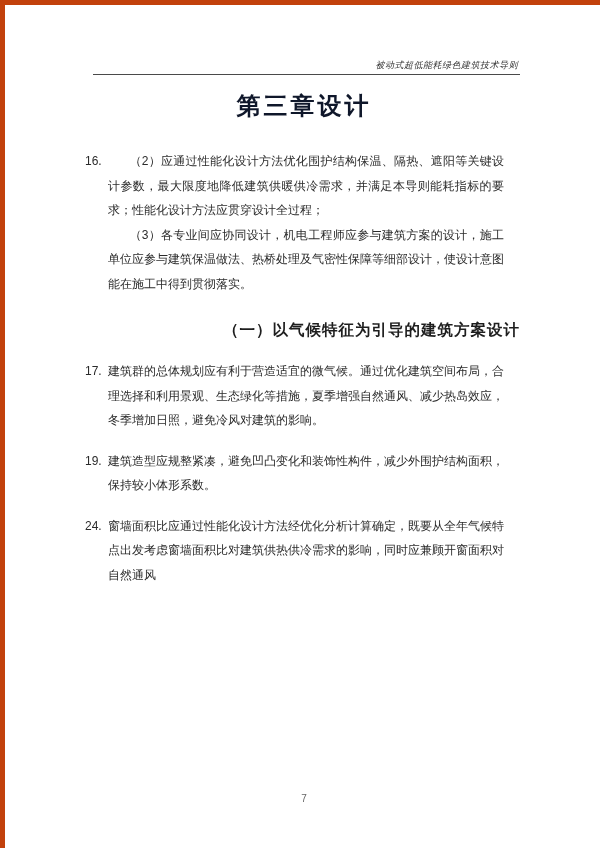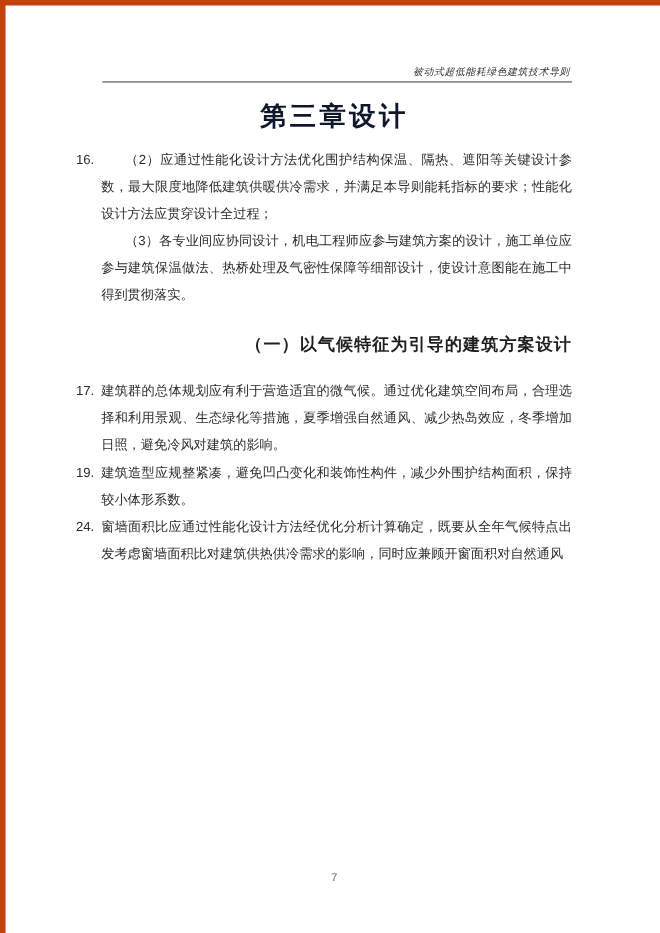--- a/index.html
+++ b/index.html
@@ -51,21 +51,21 @@
     position: absolute;
     top: 128px;
     left: 87px;
     width: 428px;
     font-size: 12px;
     line-height: 24.5px;
     text-align: justify;
   }
   .list-item {
     position: relative;
-    margin: 0;
+    margin: 16px;
   }
   .item-num {
     position: absolute;
     left: -23px;
     top: 0;
     width: 22px;
     text-align: left;
     letter-spacing: 0;
   }
   .para {

